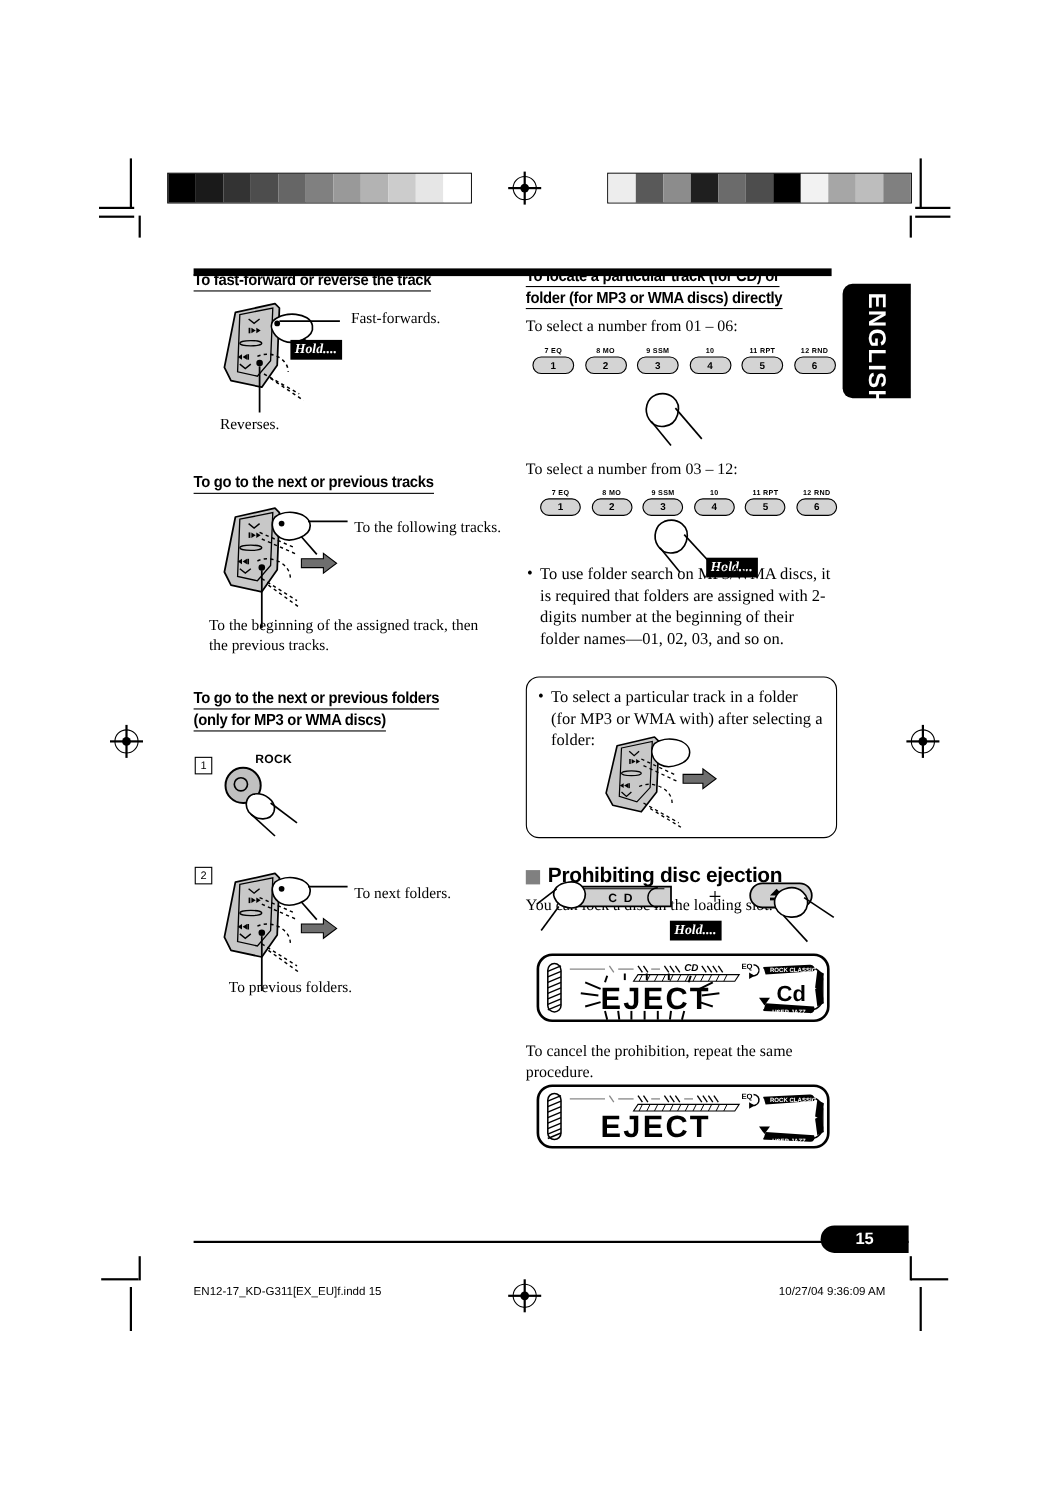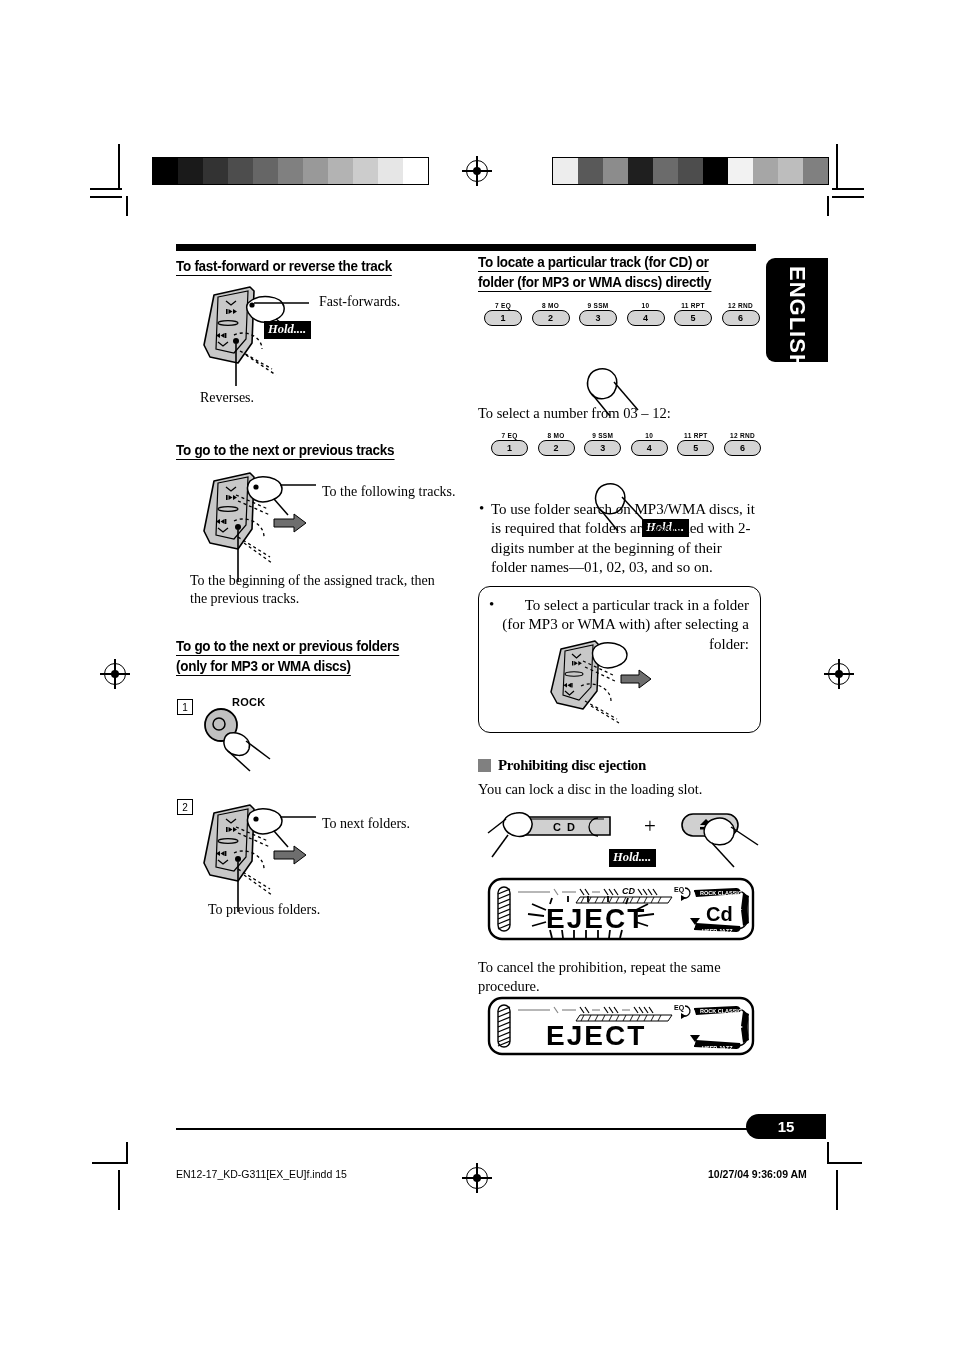--- a/index.html
+++ b/index.html
@@ -14,21 +14,21 @@
   .cropmark{position:absolute;background:#000;}
   .reg-circle{position:absolute;width:20px;height:20px;border:1.5px solid #000;border-radius:50%;}
   .reg-circle:before,.reg-circle:after{content:"";position:absolute;background:#000;}
   .reg-circle:before{left:50%;top:-5px;bottom:-5px;width:1.5px;margin-left:-0.75px;}
   .reg-circle:after{top:50%;left:-5px;right:-5px;height:1.5px;margin-top:-0.75px;}
   .reg-dot{position:absolute;width:8px;height:8px;background:#000;border-radius:50%;left:50%;top:50%;margin:-4px 0 0 -4px;}
   .graybar{position:absolute;display:flex;border:1px solid #000;height:26px;}
   .graybar i{display:block;width:25px;height:100%;}
 
   
-  #content{position:absolute;left:176px;top:239px;width:596px;height:900px;}
+  #content{position:absolute;left:176px;top:228px;width:596px;height:900px;}
 
   .rule-top{position:absolute;left:176px;top:244px;width:580px;height:7px;background:#000;}
   .rule-bottom{position:absolute;left:176px;top:1128px;width:650px;height:2px;background:#000;}
 
   
   .lang-tab{
     position:absolute;left:766px;top:258px;width:62px;height:104px;
     background:#000;border-radius:9px 0 0 9px;
   }
   .lang-tab span{
@@ -58,22 +58,22 @@
     font-family:"Liberation Sans",sans-serif;
     font-weight:bold;font-size:14.5px;line-height:1.35;
     margin:0 0 4px 0;padding:0 0 1px 0;
     letter-spacing:-0.3px;
     transform:scaleX(0.93);transform-origin:left center;
   }
   h2.hd .ul{border-bottom:1.6px solid #000;display:inline;padding-bottom:1px;}
   h2.hd .l2{display:block;}
 
   h3.sect{
-    font-family:Liberation Serif, serif;
-    font-weight:bold;font-size:15px;margin:0;padding:0;
+    font-family:Liberation Sans, sans-serif;
+    font-weight:bold;font-size:19px;margin:0;padding:0;
     display:flex;align-items:center;gap:7px;letter-spacing:-0.3px;
   }
   h3.sect .sq{width:13px;height:13px;background:#808080;display:inline-block;}
 
   p.body{font-size:14.5px;line-height:1.28;margin:4px 0 0 0;}
   ul.bul{margin:6px 0 0 0;padding:0;list-style:none;}
   ul.bul li{position:relative;padding-left:13px;font-size:15px;line-height:1.3;}
   ul.bul li:before{content:"•";position:absolute;left:1px;top:-1px;}
 
   .note-box{
@@ -175,21 +175,21 @@
 <div class="rule-top"></div>
 <div class="rule-bottom"></div>
 
 <div class="lang-tab">
   <span>ENGLISH</span>
 </div>
 
 <div class="pagenum">15</div>
 
 <div class="footer" style="left:176px;">EN12-17_KD-G311[EX_EU]f.indd   15</div>
-<div class="footer" style="left:708px;font-weight:bold;">10/27/04   9:36:09 AM</div>
+<div class="footer" style="left:708px;">10/27/04   9:36:09 AM</div>
 
 <div id="content">
 
   <div class="col col-l">
 
     <h2 class="hd" style="margin-top:18px;">
       <span class="ul">To fast-forward or reverse the track</span>
     </h2>
 
     <div class="abs" style="left:0;top:42px;width:283px;height:120px;">
@@ -353,20 +353,21 @@
 
   </div>
 
   <div class="col col-r">
 
     <h2 class="hd" style="margin-top:14px;">
       <span class="ul">To locate a particular track (for CD) or</span>
       <span class="l2"><span class="ul">folder (for MP3 or WMA discs) directly</span></span>
     </h2>
 
+    <p class="body" style="margin-top:6px;">To select a number from 01 – 06:</p>
 
     <div class="btnrow" id="btnrow1" style="margin-top:9px;margin-left:6px;">
         <div class="btncell">
           <div class="top">7  EQ</div>
           <div class="key">1</div>
         </div>
         <div class="btncell">
           <div class="top">8  MO</div>
           <div class="key">2</div>
         </div>
@@ -437,21 +438,21 @@
       </svg>
     </div>
     <div class="abs" style="left:164px;top:278px;">
       <span class="hold">Hold....</span>
     </div>
 
     <ul class="bul" style="margin-top:44px;">
       <li>To use folder search on MP3/WMA discs, it is required that folders are assigned with 2-digits number at the beginning of their folder names—01, 02, 03, and so on.</li>
     </ul>
 
-    <div class="note-box" style="margin-top:8px;height:124px;position:relative;text-align:right;">
+    <div class="note-box" style="margin-top:24px;height:124px;position:relative;">
       <ul class="bul" style="margin:0;">
         <li style="line-height:1.3;">
           <span>To select a particular track in a folder</span><br>
           <span>(for MP3 or WMA with) after selecting a</span><br>
           <span>folder:</span>
         </li>
       </ul>
       <div class="abs" style="left:62px;top:50px;width:210px;height:84px;">
         <svg width="210" height="84" viewBox="0 0 210 84">
           <g>

